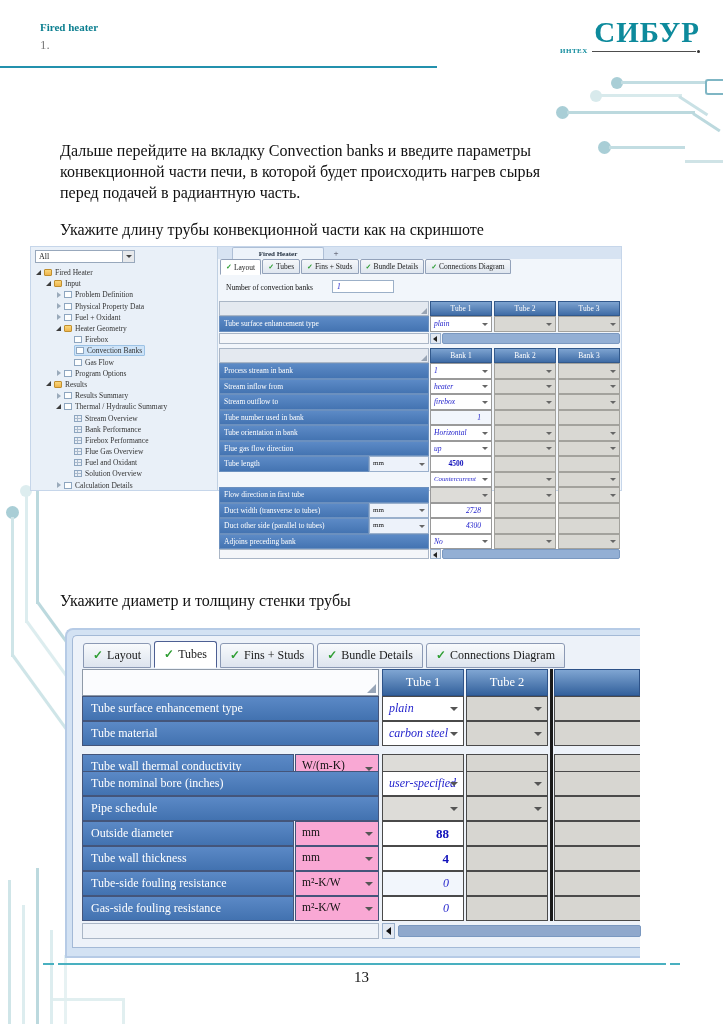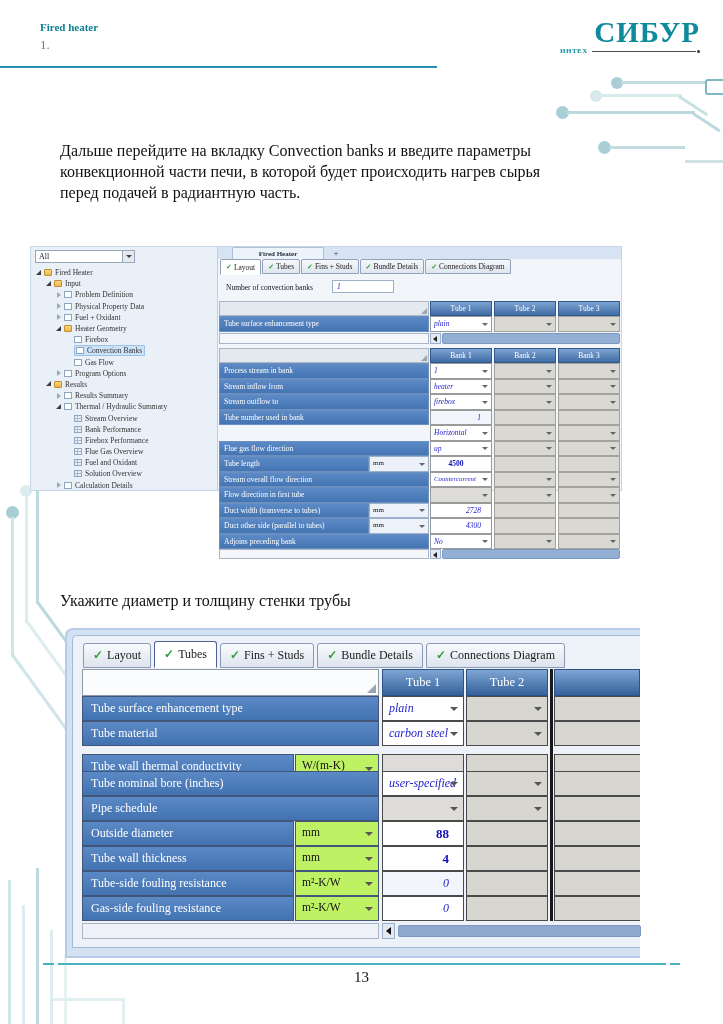--- a/index.html
+++ b/index.html
@@ -111,21 +111,21 @@
   .s2-tab{display:flex;align-items:center;padding:0 9px;margin-right:3px;font-size:12px;color:#1a1a1a;
       background:linear-gradient(#f8fafc,#dde4ee);border:1px solid #8b99b4;border-radius:3px 3px 0 0;
       height:25px;margin-top:2px;}
   .s2-tab.active{background:#fff;border:1px solid #4d5f93;border-bottom-color:#fff;height:27px;
       margin-top:0;}
   .chk2{color:#2f9e33;font-weight:bold;margin-right:4px;font-size:12px;}
   .chk2::before{content:"\2713";}
   .lbl2{left:9px;width:297px;background:linear-gradient(#5b89c6,#4272b0);border:1px solid #44557a;
       color:#fff;font-size:12px;padding:4px 0 0 8px;}
   .lbl2.short{width:212px;}
-  .unit2{left:222px;width:84px;background:#bef264;border:1px solid #44557a;color:#111;
+  .unit2{left:222px;width:84px;background:#f9a8d4;border:1px solid #44557a;color:#111;
       font-size:11.5px;padding:4px 0 0 6px;}
   .u1c{left:309px;width:82px;background:#fff;border:1px solid #4a4a4a;font-size:12px;padding-top:4px;}
   .u2c{left:393px;width:82px;background:#d7d6d1;border:1px solid #4a4a4a;}
   .u3c{left:481px;right:0;background:#d7d6d1;border:1px solid #4a4a4a;border-right:none;}
   .vdiv{position:absolute;left:477px;width:3px;background:#1a1a1a;}
   .dd2::after{content:"";position:absolute;right:5px;top:50%;margin-top:-2px;
       border-left:4px solid transparent;border-right:4px solid transparent;border-top:4px solid #555;}
   .num2{color:#1111bb;font-weight:bold;text-align:right;padding-right:14px;font-size:13px;}
   .numit2{color:#2323cc;font-style:italic;text-align:right;padding-right:14px;}
   .it2{font-style:italic;color:#2323cc;padding-left:6px;}
@@ -196,20 +196,21 @@
     <div class="dline" style="left:64px;top:955px;width:3px;height:69px;background:#e7f2f3;"></div>
     <div class="dline" style="left:53px;top:998px;width:72px;height:3px;background:#e1eff0;"></div>
     <div class="dline" style="left:122px;top:998px;width:3px;height:26px;background:#e1eff0;"></div>
   </div>
 
   <div class="para">
     <div>Дальше перейдите на вкладку Convection banks и введите параметры</div>
     <div>конвекционной части печи, в которой будет происходить нагрев сырья</div>
     <div>перед подачей в радиантную часть.</div>
   </div>
+  <div class="cap1">Укажите длину трубы конвекционной части как на скриншоте</div>
   <div class="cap2">Укажите диаметр и толщину стенки трубы</div>
 
   <div class="s1">
 
     <div class="s1-combo">
       <span>All</span>
       <span class="s1-combo-btn"></span>
     </div>
 
     <div class="s1-tree">
@@ -389,39 +390,39 @@
         <div class="cell t2c dd"></div>
           <div class="cell t3c dd"></div>
       </div>
       <div class="row" style="top:162.5px;height:15.5px;">
         <div class="cell lblc">Tube number used in bank</div>
         <div class="cell t1c lt numit">1</div>
         <div class="cell t2c"></div>
           <div class="cell t3c"></div>
       </div>
       <div class="row" style="top:178px;height:15.5px;">
+        <div class="cell lblc">Tube orientation in bank</div>
         <div class="cell t1c dd it">Horizontal</div>
         <div class="cell t2c dd"></div>
           <div class="cell t3c dd"></div>
       </div>
       <div class="row" style="top:193.5px;height:15.5px;">
         <div class="cell lblc">Flue gas flow direction</div>
         <div class="cell t1c dd it">up</div>
         <div class="cell t2c dd"></div>
           <div class="cell t3c dd"></div>
       </div>
       <div class="row" style="top:209px;height:15.5px;">
         <div class="cell lblc short">Tube length</div>
         <div class="cell unitc dd">mm</div>
         <div class="cell t1c num">4500</div>
         <div class="cell t2c"></div>
           <div class="cell t3c"></div>
       </div>
       <div class="row" style="top:224.5px;height:15.5px;">
-        <div class="cell lblc">Stream overall flow direction</div>
         <div class="cell t1c dd it fs7">Countercurrent</div>
         <div class="cell t2c dd"></div>
           <div class="cell t3c dd"></div>
       </div>
       <div class="row" style="top:240px;height:15.5px;">
         <div class="cell lblc">Flow direction in first tube</div>
         <div class="cell t1c dd dis"></div>
         <div class="cell t2c dd"></div>
           <div class="cell t3c dd"></div>
       </div>

